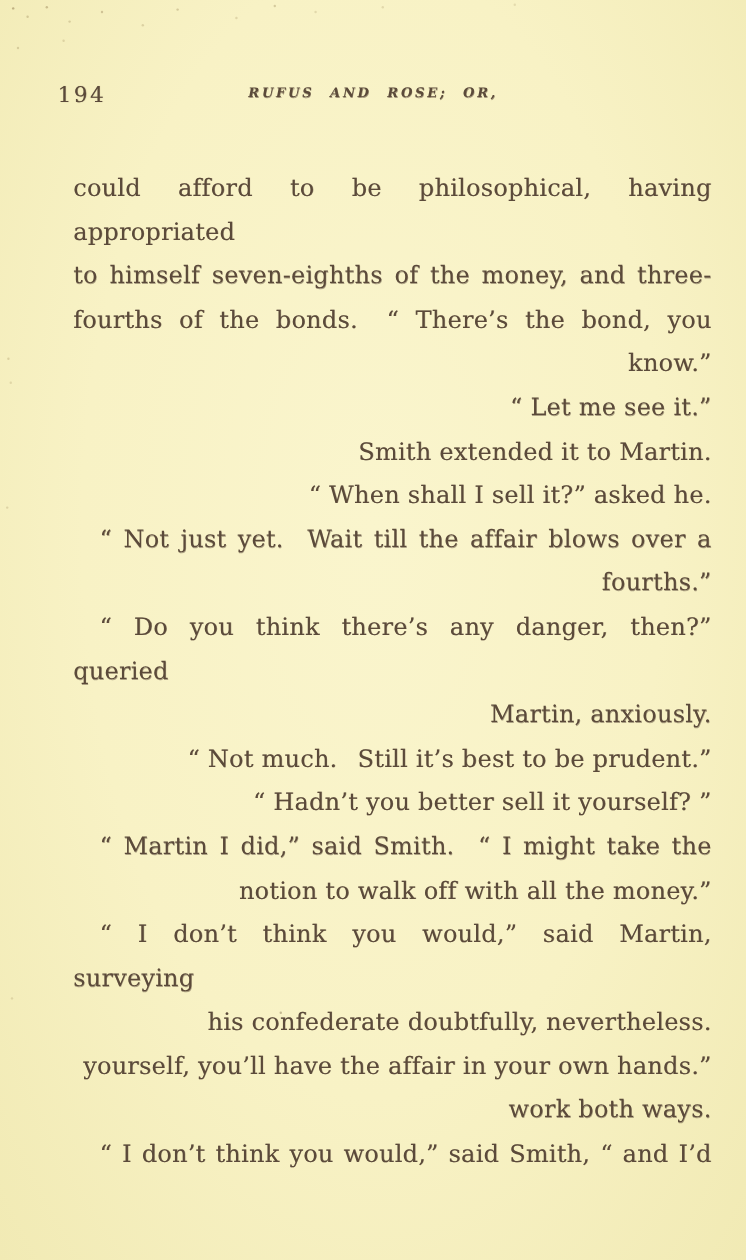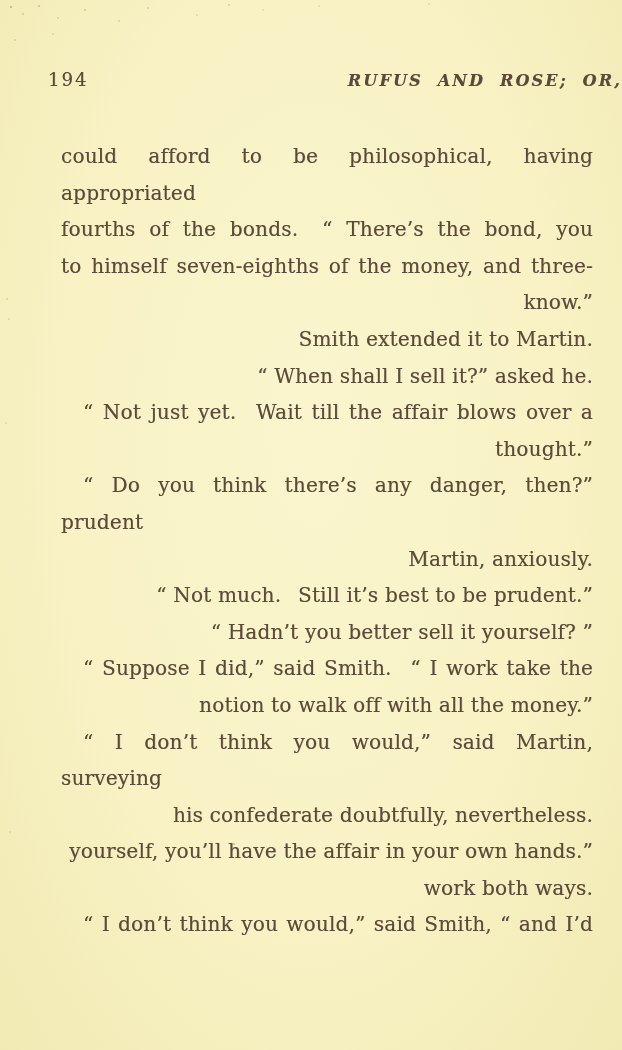--- a/index.html
+++ b/index.html
@@ -62,25 +62,25 @@
     left: 48px;
     top: 1px;
     font-size: 18px;
     letter-spacing: 2px;
     text-shadow: .4px .4px .6px rgba(80,62,48,.55);
   }
   .head-title {
     position: absolute;
     left: 0;
     width: 622px;
-    text-align: right;
+    text-align: center;
     top: 3px;
     font-style: italic;
     font-weight: bold;
-    font-size: 16px;
+    font-size: 11px;
     letter-spacing: 2.2px;
     word-spacing: 7px;
     text-shadow: .3px .3px .5px rgba(80,62,48,.5);
   }
   .page-text {
     position: absolute;
     left: 61px;
     top: 116px;
     width: 532px;
     font-size: 20px;
@@ -105,46 +105,49 @@
   <div class="paper-noise"></div>
 
   <div class="running-head">
     <span class="page-number">194</span>
     <span class="head-title">RUFUS AND ROSE; OR,</span>
   </div>
 
   <div class="page-text">
       <div class="paragraph">
         <div class="line fill">could afford to be philosophical, having appropriated</div>
+        <div class="line fill">to himself seven-eighths of the money, and three-</div>
         <div class="line fill">fourths of the bonds.  “ There’s the bond, you</div>
-        <div class="line fill">to himself seven-eighths of the money, and three-</div>
         <div class="line">know.”</div>
+      </div>
+      <div class="paragraph">
+        <div class="line indent">“ Let me see it.”</div>
       </div>
       <div class="paragraph">
         <div class="line indent">Smith extended it to Martin.</div>
       </div>
       <div class="paragraph">
         <div class="line indent">“ When shall I sell it?” asked he.</div>
       </div>
       <div class="paragraph">
         <div class="line fill indent">“ Not just yet.  Wait till the affair blows over a</div>
-        <div class="line">thought.”</div>
+        <div class="line">fourths.”</div>
       </div>
       <div class="paragraph">
-        <div class="line fill indent">“ Do you think there’s any danger, then?” prudent</div>
+        <div class="line fill indent">“ Do you think there’s any danger, then?” queried</div>
         <div class="line">Martin, anxiously.</div>
       </div>
       <div class="paragraph">
         <div class="line indent">“ Not much.  Still it’s best to be prudent.”</div>
       </div>
       <div class="paragraph">
         <div class="line indent">“ Hadn’t you better sell it yourself? ”</div>
       </div>
       <div class="paragraph">
-        <div class="line fill indent">“ Suppose I did,” said Smith.  “ I work take the</div>
+        <div class="line fill indent">“ Martin I did,” said Smith.  “ I might take the</div>
         <div class="line">notion to walk off with all the money.”</div>
       </div>
       <div class="paragraph">
         <div class="line fill indent">“ I don’t think you would,” said Martin, surveying</div>
         <div class="line">his confederate doubtfully, nevertheless.</div>
       </div>
       <div class="paragraph">
         <div class="line">yourself, you’ll have the affair in your own hands.”</div>
       </div>
       <div class="paragraph">

